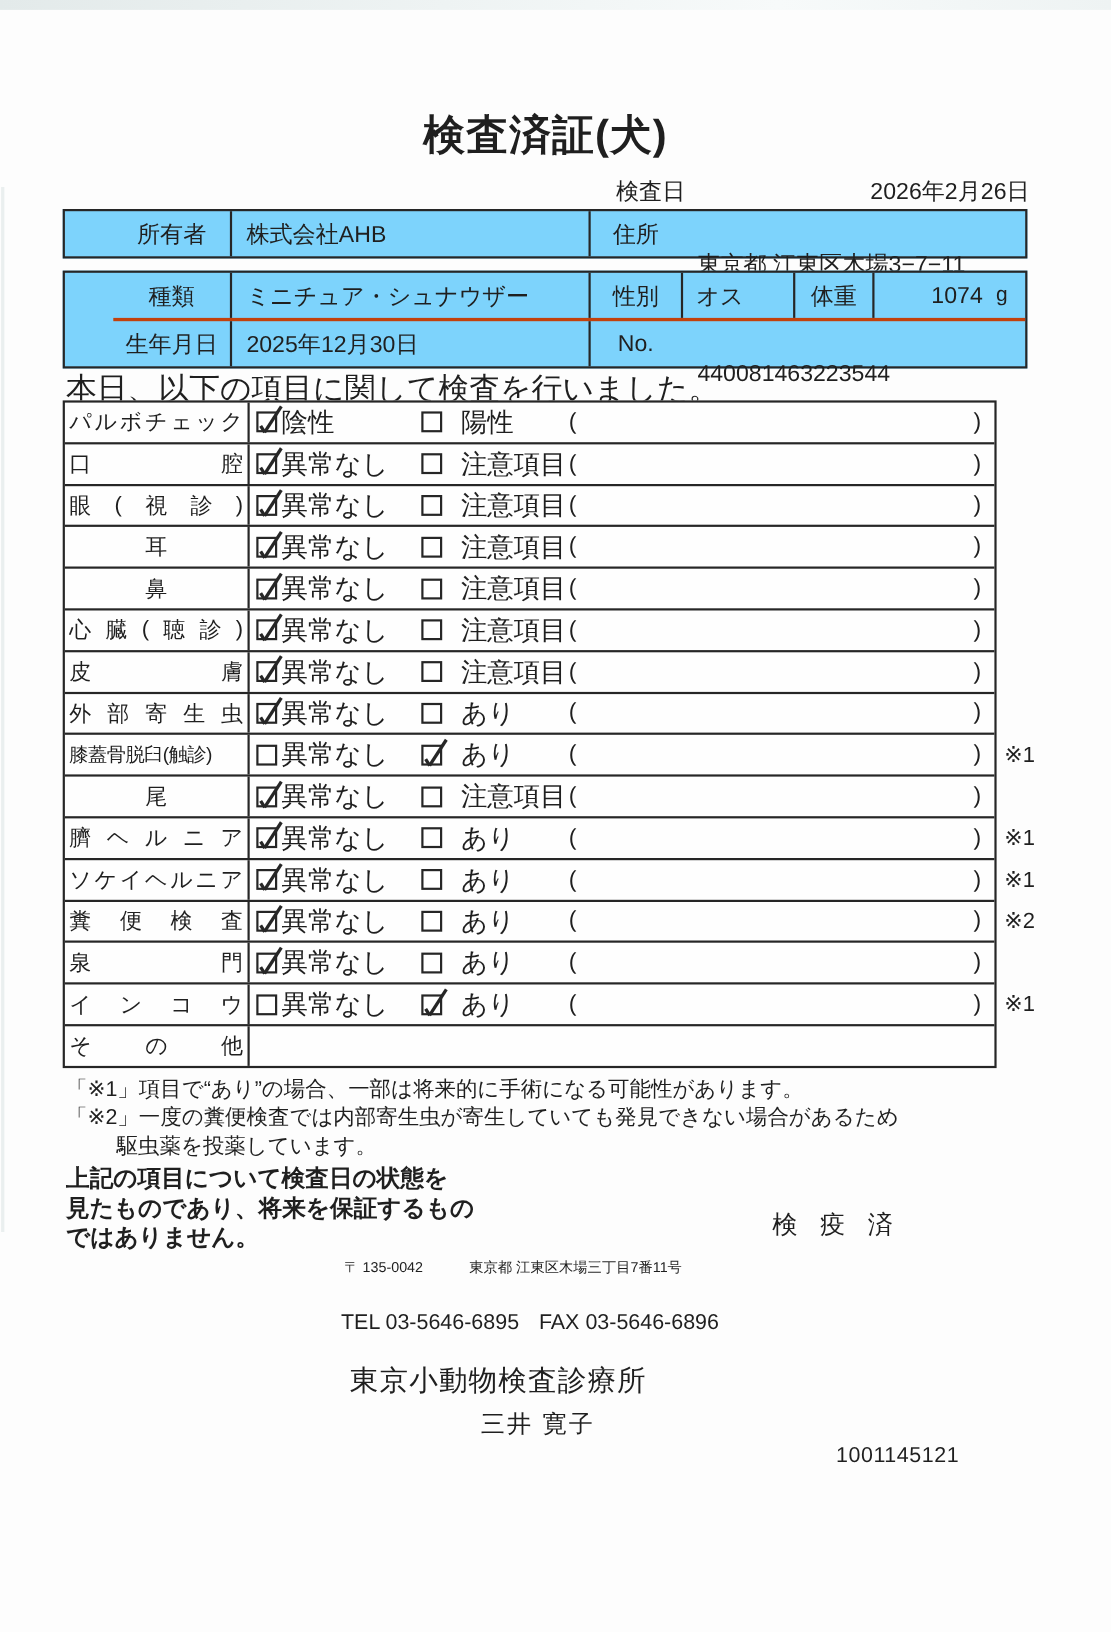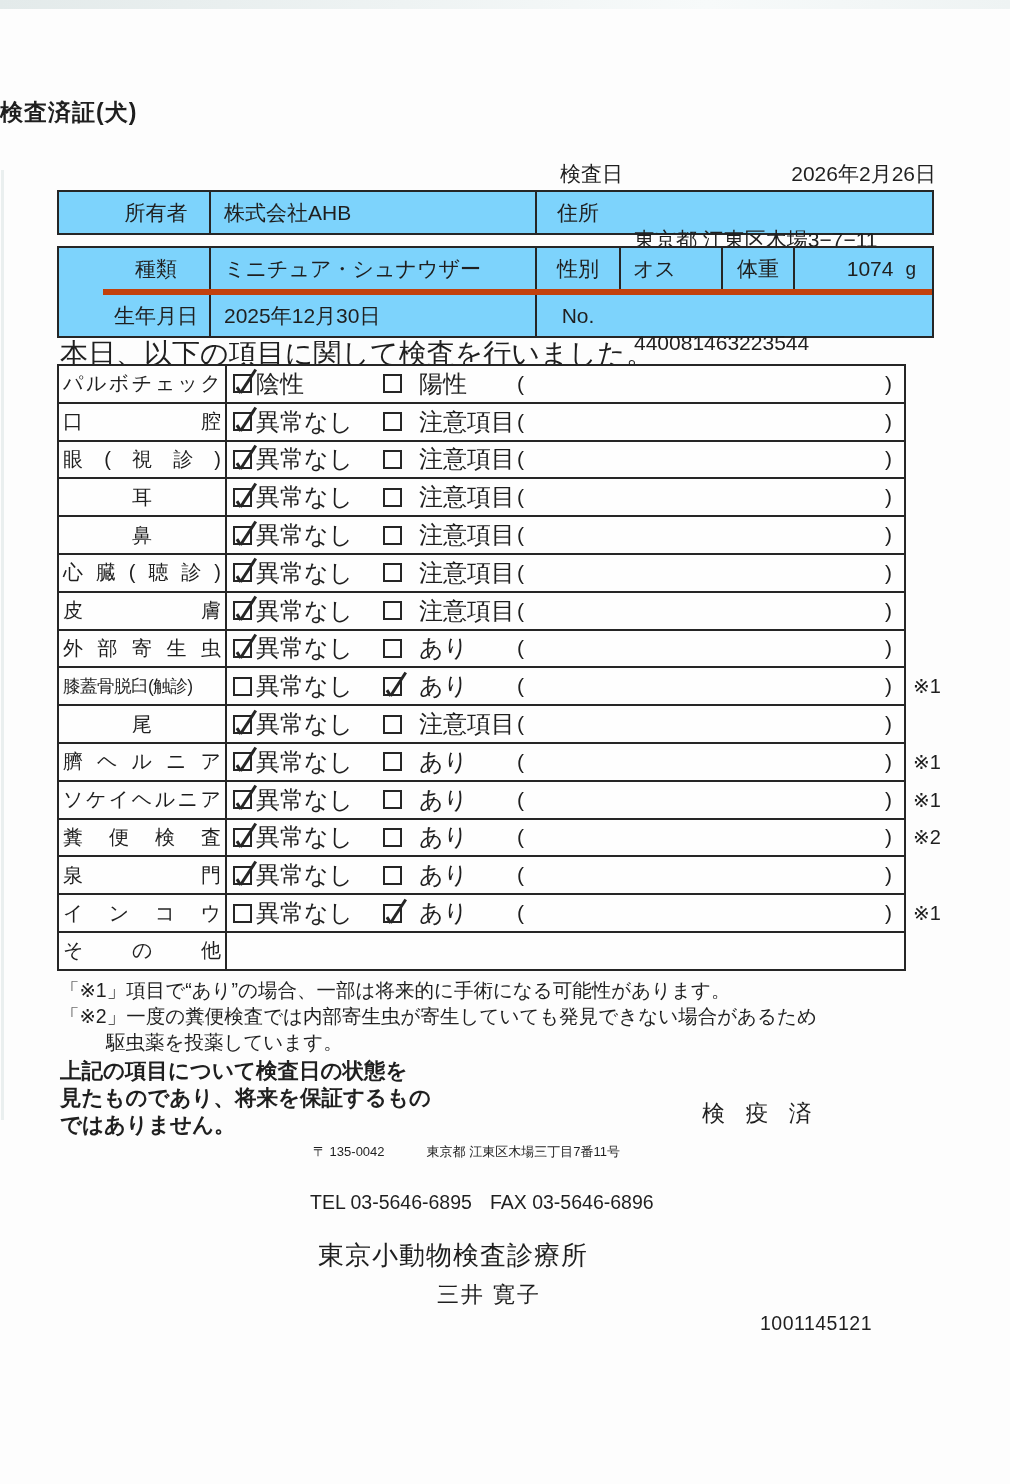--- a/index.html
+++ b/index.html
@@ -6,29 +6,29 @@
   .page{
     position:relative;width:1010px;height:1484px;overflow:hidden;
     background:#fdfdfd;color:#1f1f1f;
     font-family:"Liberation Sans","DejaVu Sans",sans-serif;
   }
   
   .scan-top{position:absolute;top:0;left:0;right:0;height:9px;
     background:linear-gradient(90deg,#e3eaea 0%,#eef3f3 40%,#f7fafa 70%,#eef3f3 100%);}
   .scan-left{position:absolute;top:170px;left:1px;width:3px;height:950px;background:#eaefef;}
 
-  .title{position:absolute;top:97px;left:0;width:992px;text-align:left;
-    font-size:23px;font-weight:bold;letter-spacing:1px;}
+  .title{position:absolute;top:97px;left:0;width:992px;text-align:center;
+    font-size:38px;font-weight:bold;letter-spacing:1px;}
 
   .exam-date{position:absolute;top:160px;left:560px;width:376px;display:flex;
     justify-content:space-between;font-size:21px;}
 
   .tbl{position:absolute;left:57px;width:877px;border:2px solid #262626;background:#7dd3fc;box-sizing:border-box;padding-left:44px;}
   .tbl-row{display:flex;height:41px;align-items:stretch;}
-  .tbl-row + .tbl-row{border-top:6px solid #c2410c;}
+  .tbl-row + .tbl-row{border-top:3px solid #c2410c;}
   .cell{display:flex;align-items:center;font-size:21px;box-sizing:border-box;}
   .cell.lab{justify-content:center;}
   .cell.bl{border-left:2px solid #262626;}
   .w-lab1{width:106px;}
   .w-val1{width:326px;padding-left:13px;}
   .w-lab2{width:84px;}
   .w-sex{width:102px;padding-left:12px;}
   .w-wlab{width:72px;}
   .w-weight{flex:1;justify-content:flex-end;padding-right:16px;}
   .w-weight .unit{margin-left:12px;font-size:19px;}

